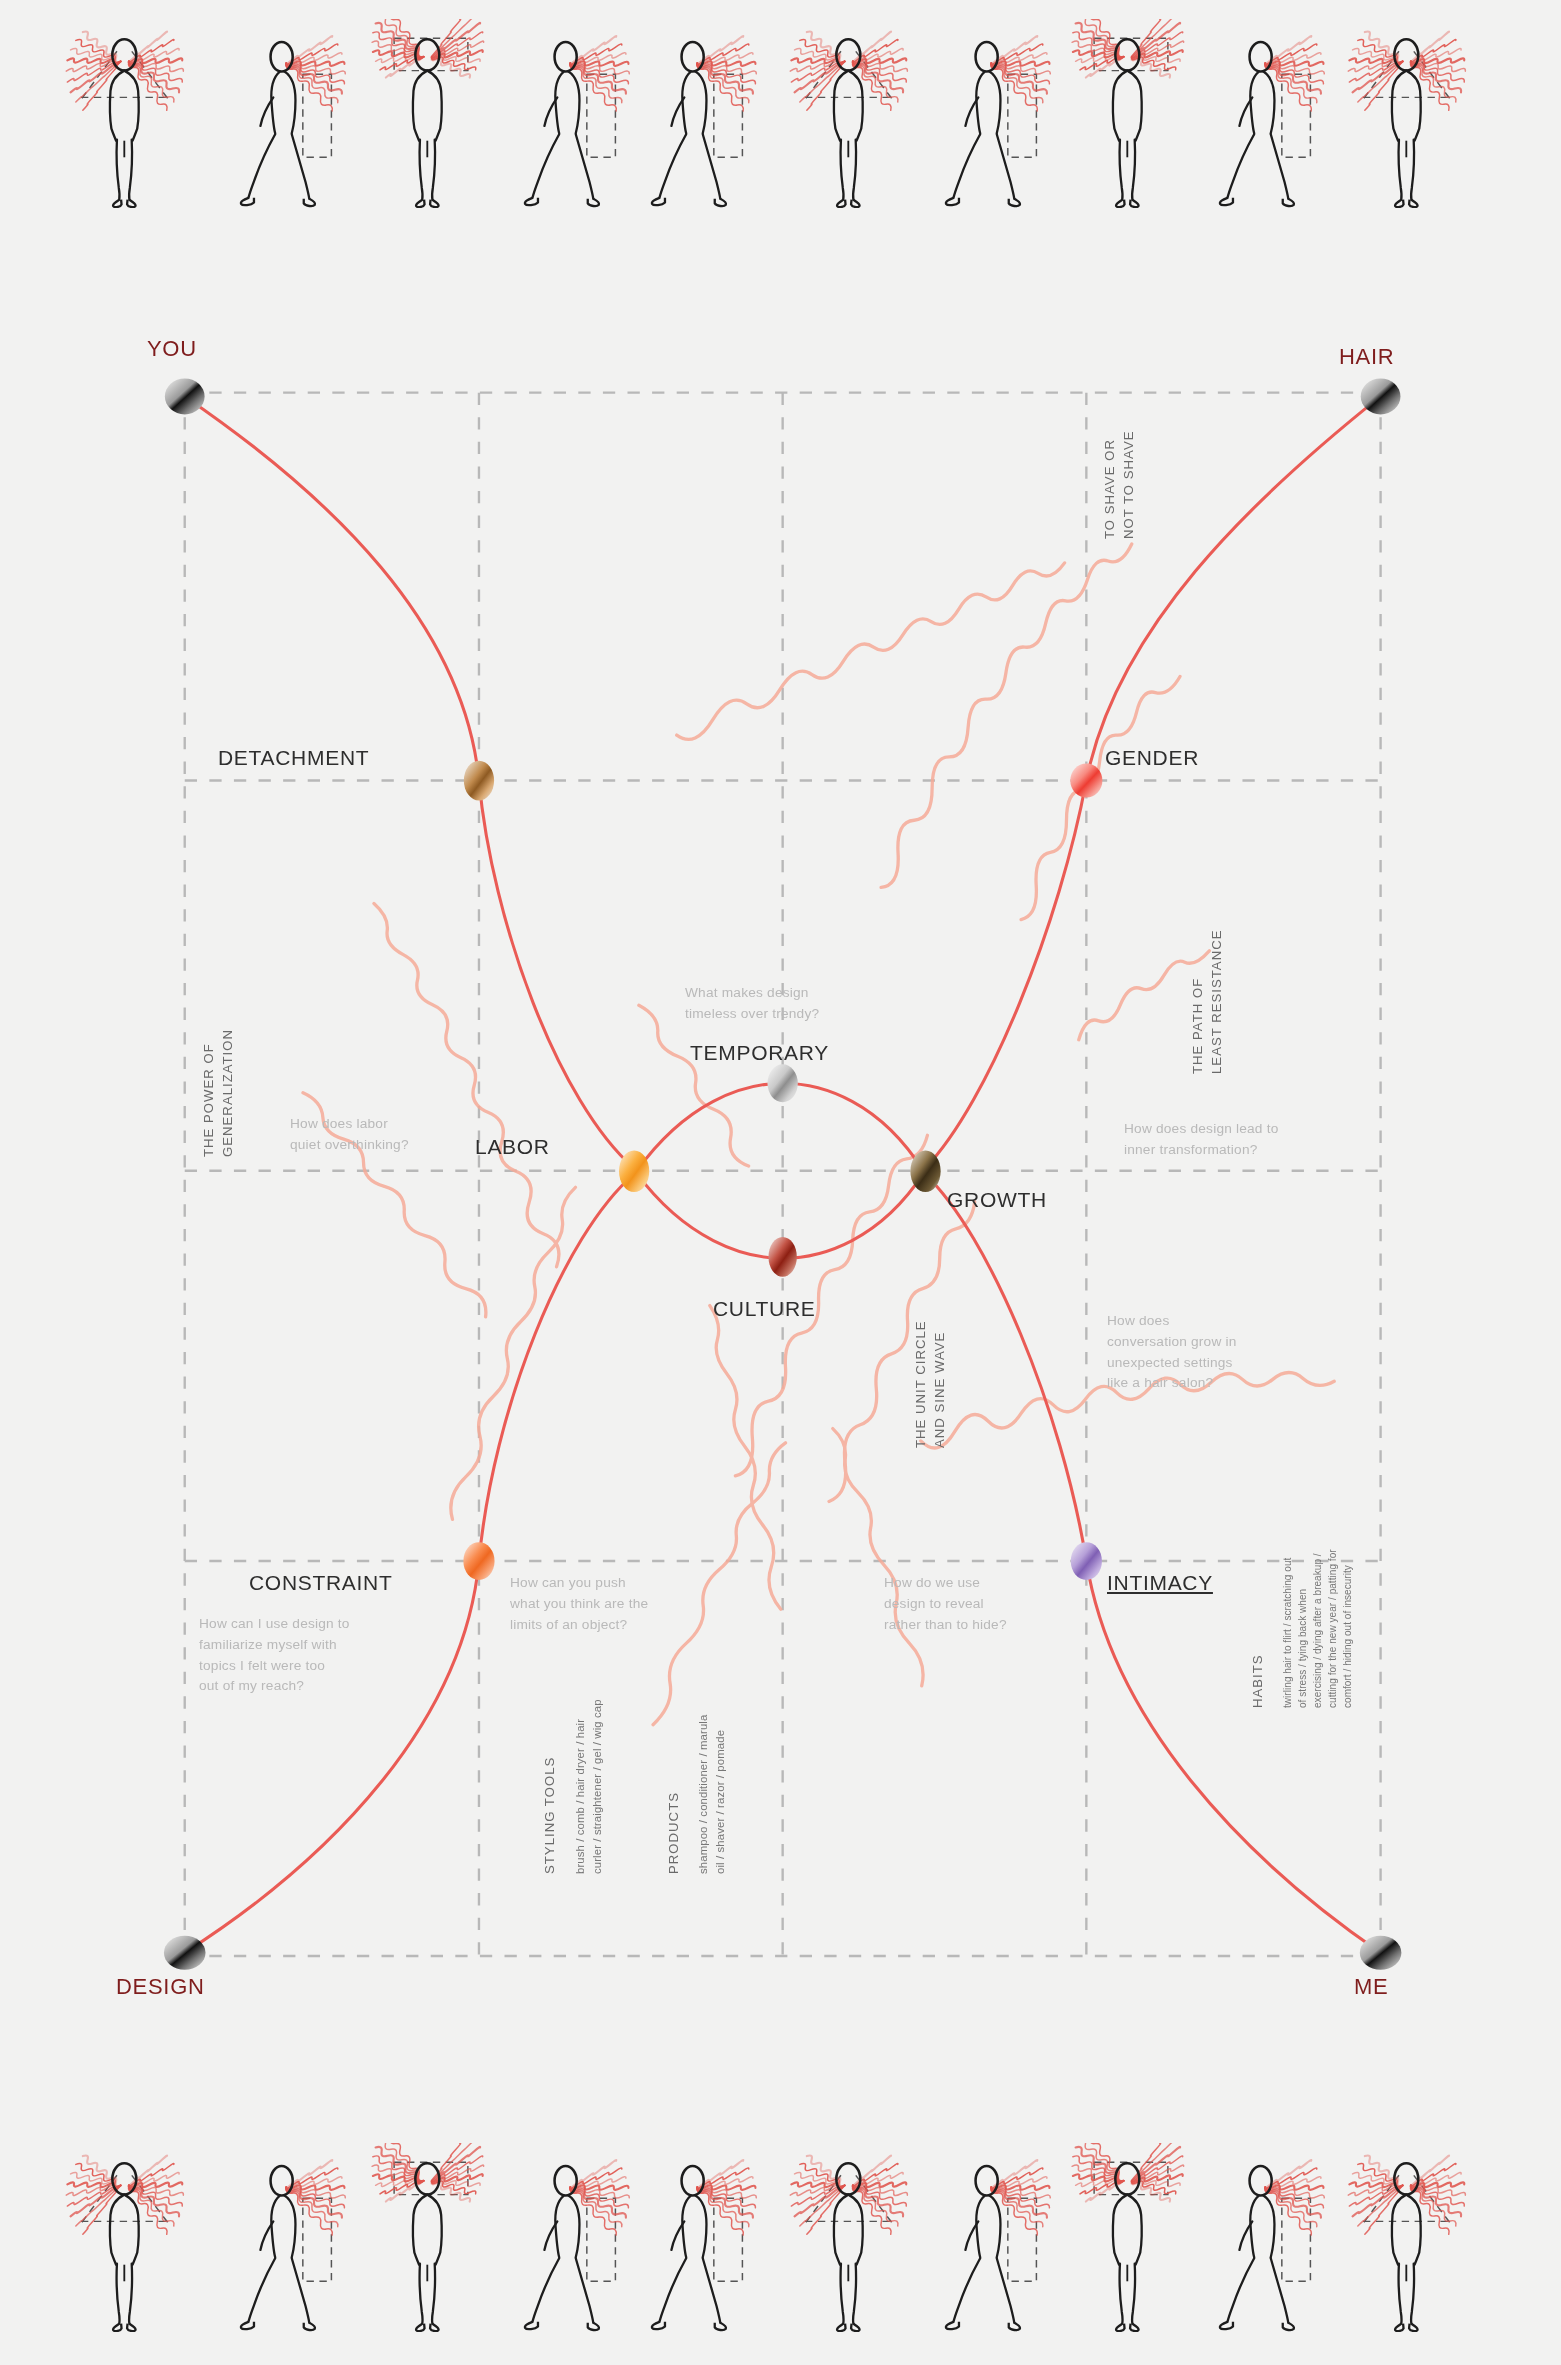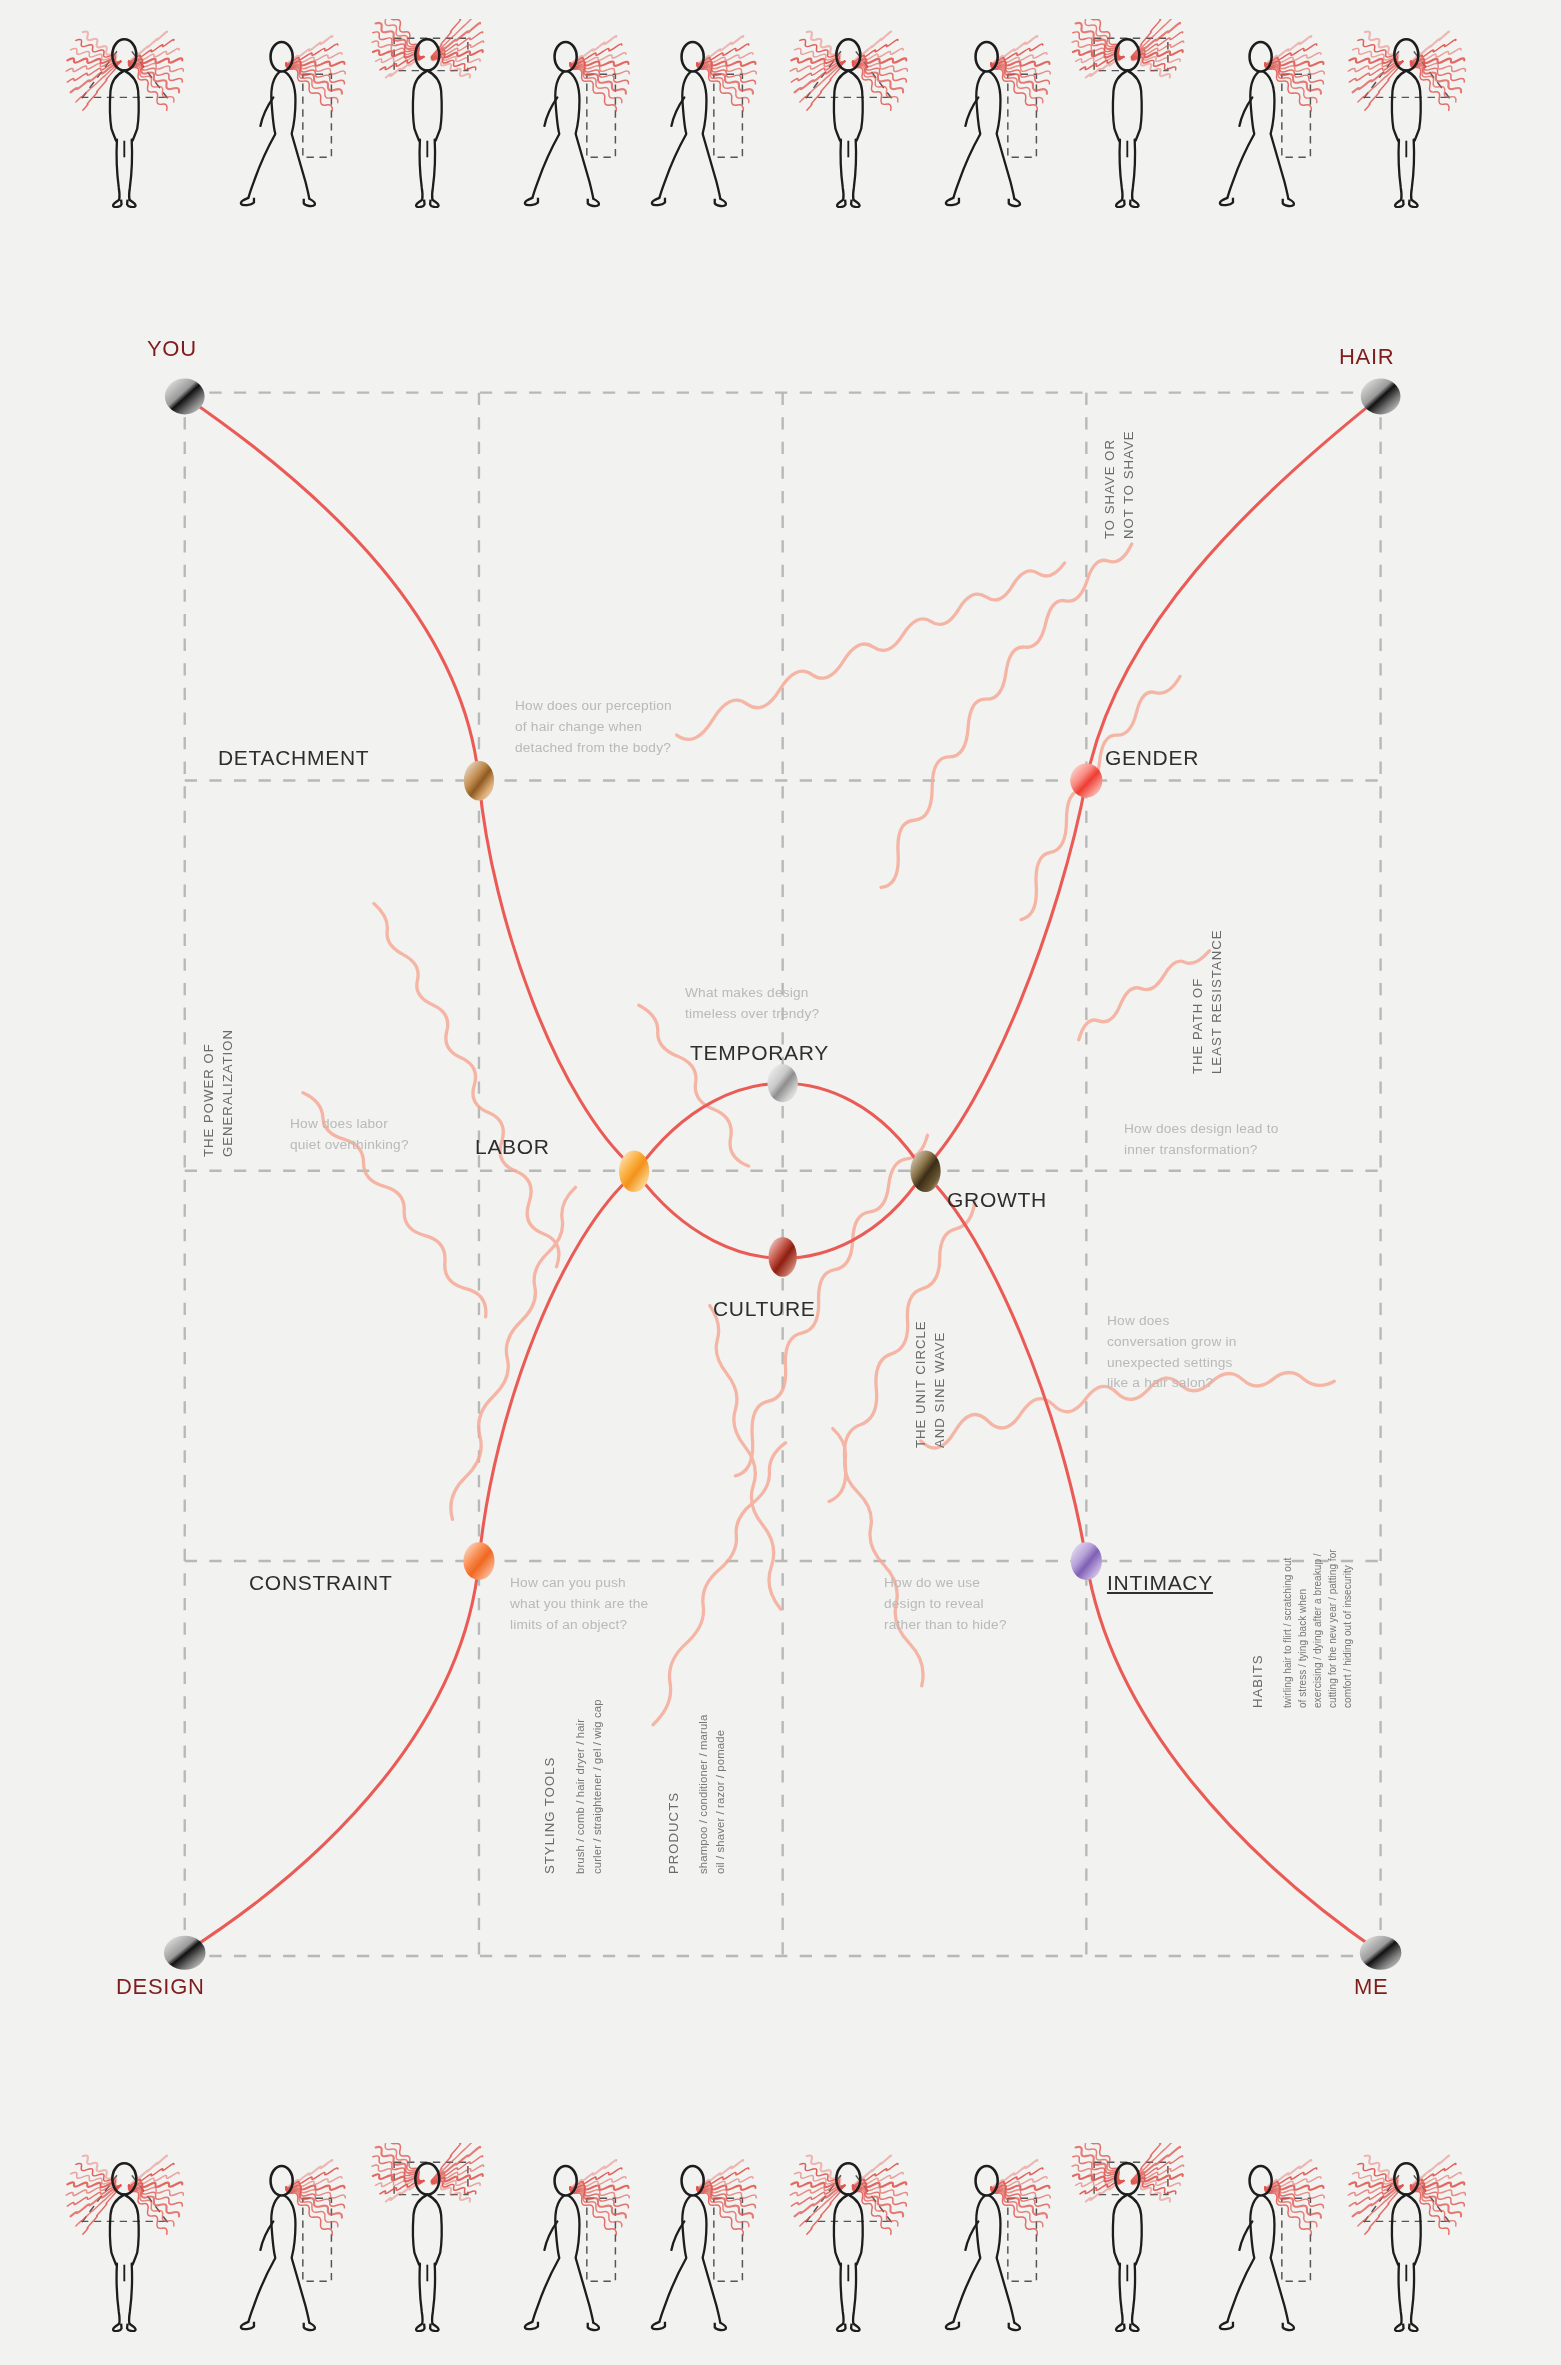--- a/index.html
+++ b/index.html
@@ -462,33 +462,34 @@
 
   <div class="node-label" style="left:218px;top:746px;">DETACHMENT</div>
   <div class="node-label" style="left:1105px;top:746px;">GENDER</div>
   <div class="node-label" style="left:690px;top:1041px;">TEMPORARY</div>
   <div class="node-label" style="left:475px;top:1135px;">LABOR</div>
   <div class="node-label" style="left:947px;top:1188px;">GROWTH</div>
   <div class="node-label" style="left:713px;top:1259px;margin-top:38px;">CULTURE</div>
   <div class="node-label" style="left:249px;top:1571px;">CONSTRAINT</div>
   <div class="node-label" style="left:1107px;top:1571px;text-decoration:underline;">INTIMACY</div>
 
-  <div class="question" style="left:515px;top:696px;width:246px;">How does our perception
-of hair change when
-detached from the body?</div>
   <div class="question" style="left:685px;top:983px;width:208px;">What makes design
 timeless over trendy?</div>
   <div class="question" style="left:290px;top:1114px;width:170px;">How does labor
 quiet overthinking?</div>
   <div class="question" style="left:1124px;top:1119px;width:222px;">How does design lead to
 inner transformation?</div>
   <div class="question" style="left:1107px;top:1311px;width:189px;">How does
 conversation grow in
 unexpected settings
 like a hair salon?</div>
+  <div class="question" style="left:199px;top:1614px;width:222px;">How can I use design to
+familiarize myself with
+topics I felt were too
+out of my reach?</div>
   <div class="question" style="left:510px;top:1573px;width:208px;">How can you push
 what you think are the
 limits of an object?</div>
   <div class="question" style="left:884px;top:1573px;width:189px;">How do we use
 design to reveal
 rather than to hide?</div>
 
   <div class="vtext" style="left:1100px;top:539px;">TO SHAVE OR
 NOT TO SHAVE</div>
   <div class="vtext" style="left:1188px;top:1074px;">THE PATH OF

